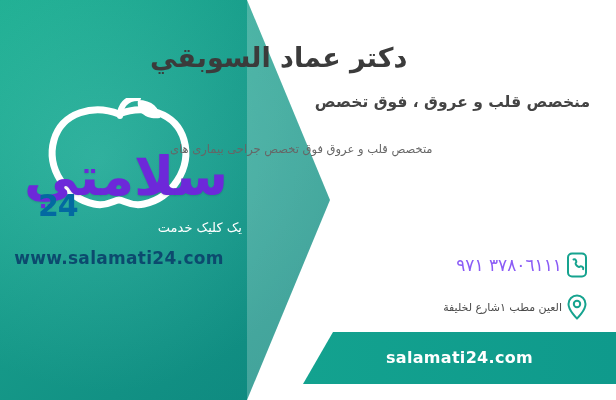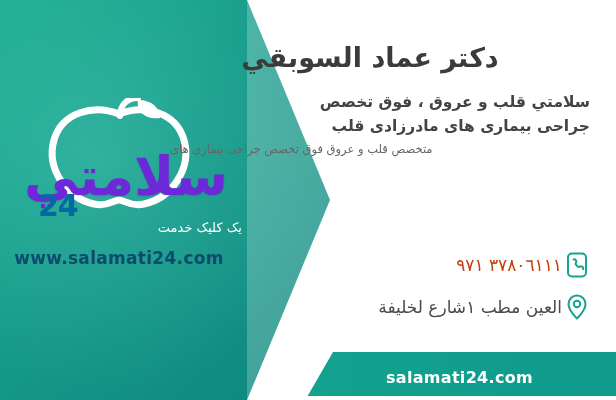--- a/index.html
+++ b/index.html
@@ -107,21 +107,21 @@
     font-weight: bold;
     letter-spacing: 0.3px;
   }
 
   
   .doctor-name {
     position: absolute;
     right: 26px;
     top: 42px;
     width: 440px;
-    text-align: center;
+    text-align: left;
     direction: rtl;
     color: #3b3b3b;
     font-size: 27px;
     font-weight: bold;
     letter-spacing: 0px;
   }
   .specialty-ar {
     position: absolute;
     right: 26px;
     top: 90px;
@@ -153,48 +153,48 @@
     align-items: center;
     justify-content: flex-end;
     direction: rtl;
   }
   .contact-phone { top: 250px; }
   .contact-addr  { top: 292px; }
 
   .contact-text {
     text-align: right;
     direction: rtl;
-    color: #c2410c;
+    color: #8b5cf6;
     margin-left: 10px;
   }
   .contact-phone .contact-text {
     font-size: 17px;
     letter-spacing: 1px;
   }
   .contact-addr .contact-text {
-    font-size: 17px;
+    font-size: 11px;
     color: #4a4a4a;
   }
   .icon-box {
     width: 30px;
     height: 30px;
     display: flex;
     align-items: center;
     justify-content: center;
     color: #16a38f;
     flex: none;
   }
 
   
   .bottom-bar {
     position: absolute;
     left: 303px;
-    bottom: 4px;
+    bottom: 16px;
     width: 313px;
-    height: 44px;
+    height: 52px;
     background: linear-gradient(90deg, #13a28f 0%, #0f9a8c 100%);
     clip-path: polygon(30px 0, 313px 0, 313px 52px, 0 52px);
   }
   .bottom-bar-text {
     position: absolute;
     left: 0;
     top: 0;
     width: 100%;
     height: 52px;
     line-height: 52px;
@@ -220,22 +220,21 @@
       <path d="M104 2 C118 2 126 10 126 20 C112 22 102 14 104 2 Z" fill="#ffffff"></path>
     </svg>
     <div class="logo-arabic">سلامتي</div>
     <div class="logo-24">24</div>
     <div class="logo-tagline">یک کلیک خدمت</div>
   </div>
   <div class="logo-url">www.salamati24.com</div>
 
   <div class="doctor-name">دكتر عماد السوبقي</div>
   <div class="specialty-ar">
-    <div>سلامتي قلب و عروق ، فوق تخصص</div>
-    <div>جراحی بیماری های مادرزادی قلب</div>
+    <div>منخصص قلب و عروق ، فوق تخصص</div>
   </div>
   <div class="specialty-fa">
     <div>متخصص قلب و عروق فوق تخصص جراحی بیماری های</div>
   </div>
 
   <div class="contact-row contact-phone">
     <span class="icon-box">
       <svg width="24" height="26" viewBox="0 0 24 26">
         <rect x="3" y="1.5" width="18" height="23" rx="4" ry="4" fill="none" stroke="#16a38f" stroke-width="2"></rect>
         <path d="M8.5 7.5 c0 0 1.5-0.6 2.2 0.6 c0.7 1.2 1 2 0.2 2.6 c-0.8 0.6 0 2 1 3 c1 1 2.4 1.8 3 1 c0.6-0.8 1.4-0.5 2.6 0.2 c1.2 0.7 0.6 2.2 0.6 2.2" fill="none" stroke="#16a38f" stroke-width="2" stroke-linecap="round"></path>

